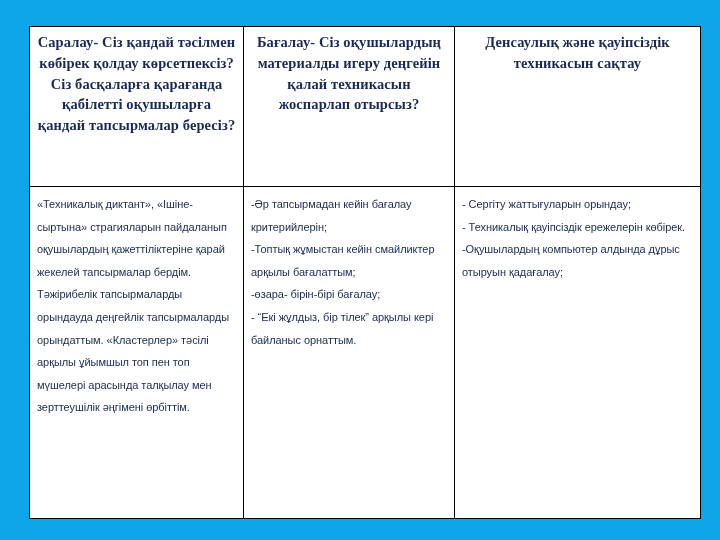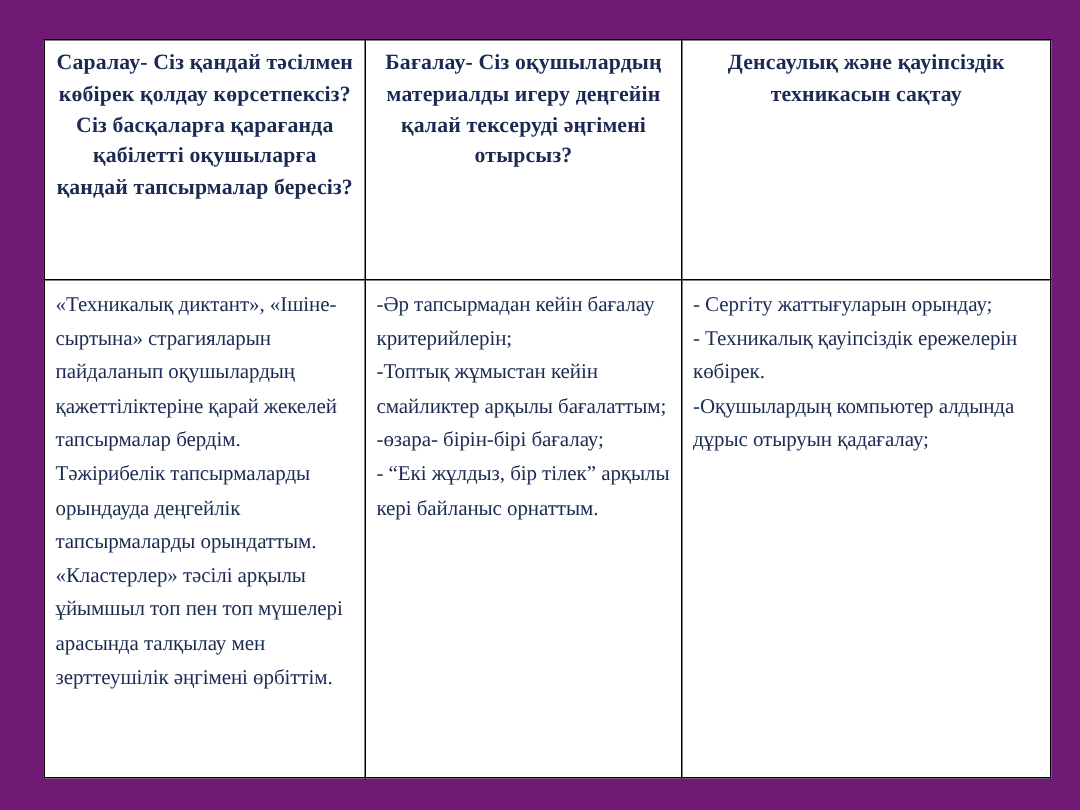--- a/index.html
+++ b/index.html
@@ -11,21 +11,21 @@
     height: 540px;
     background: #ffffff;
     font-family: "Liberation Sans", sans-serif;
     overflow: hidden;
   }
 
   .page {
     position: relative;
     width: 720px;
     height: 540px;
-    background: #701a75;
+    background: #0ea5e9;
   }
 
   .lesson-table {
     position: absolute;
     left: 29px;
     top: 26px;
     width: 671px;
     height: 492px;
     border-collapse: collapse;
     table-layout: fixed;
@@ -54,23 +54,23 @@
     font-weight: bold;
     font-size: 14.5px;
     line-height: 20.8px;
     color: #1a2a52;
     letter-spacing: 0.1px;
   }
 
   .body-cell-inner {
     padding: 6px 7px 6px 7px;
     text-align: left;
-    font-family: Liberation Serif, serif;
+    font-family: Liberation Sans, sans-serif;
     font-weight: normal;
-    font-size: 14px;
+    font-size: 11px;
     line-height: 22.6px;
     color: #1a2a52;
     white-space: pre-line;
     letter-spacing: -0.05px;
   }
 
   .body-row td {
     height: 331px;
   }
 </style>
@@ -84,21 +84,21 @@
       <col class="col-1">
       <col class="col-2">
       <col class="col-3">
     </colgroup>
     <tbody>
       <tr class="header-row">
         <td>
           <div class="header-cell-inner">Саралау- Сіз қандай тәсілмен көбірек қолдау көрсетпексіз? Сіз басқаларға қарағанда қабілетті оқушыларға қандай тапсырмалар бересіз?</div>
         </td>
         <td>
-          <div class="header-cell-inner">Бағалау- Сіз оқушылардың материалды игеру деңгейін қалай тексеруді әңгімені отырсыз?</div>
+          <div class="header-cell-inner">Бағалау- Сіз оқушылардың материалды игеру деңгейін қалай техникасын жоспарлап отырсыз?</div>
         </td>
         <td>
           <div class="header-cell-inner">Денсаулық және қауіпсіздік техникасын сақтау</div>
         </td>
       </tr>
       <tr class="body-row">
         <td>
           <div class="body-cell-inner">«Техникалық диктант», «Ішіне- сыртына» страгияларын пайдаланып оқушылардың қажеттіліктеріне қарай жекелей тапсырмалар бердім.
  Тәжірибелік тапсырмаларды орындауда деңгейлік тапсырмаларды орындаттым. «Кластерлер» тәсілі арқылы ұйымшыл топ пен топ мүшелері  арасында талқылау мен зерттеушілік әңгімені  өрбіттім.</div>
         </td>

